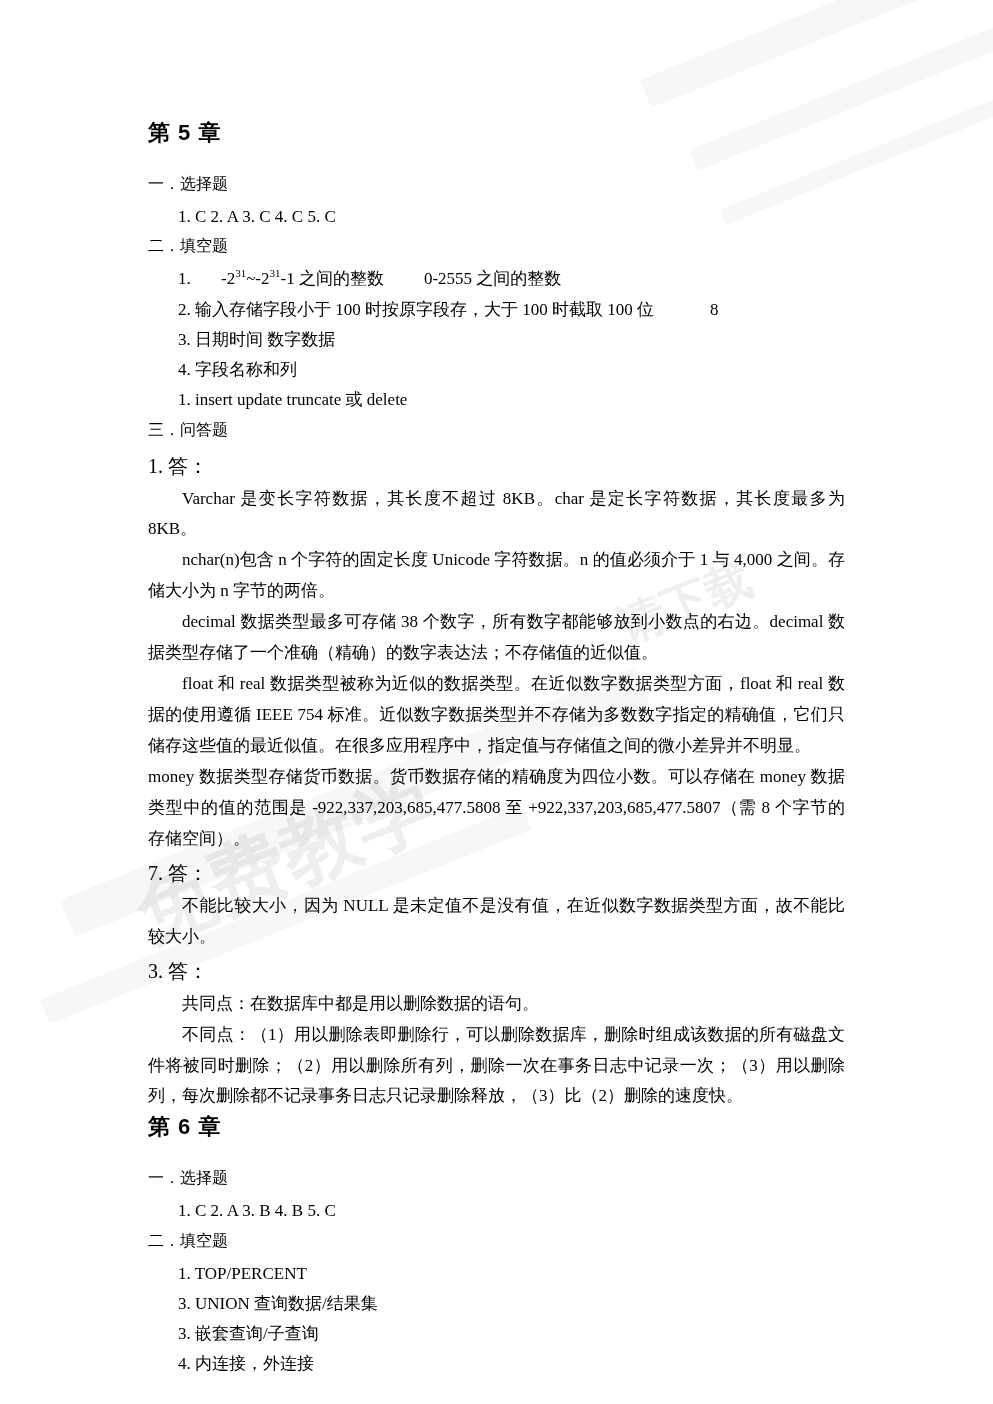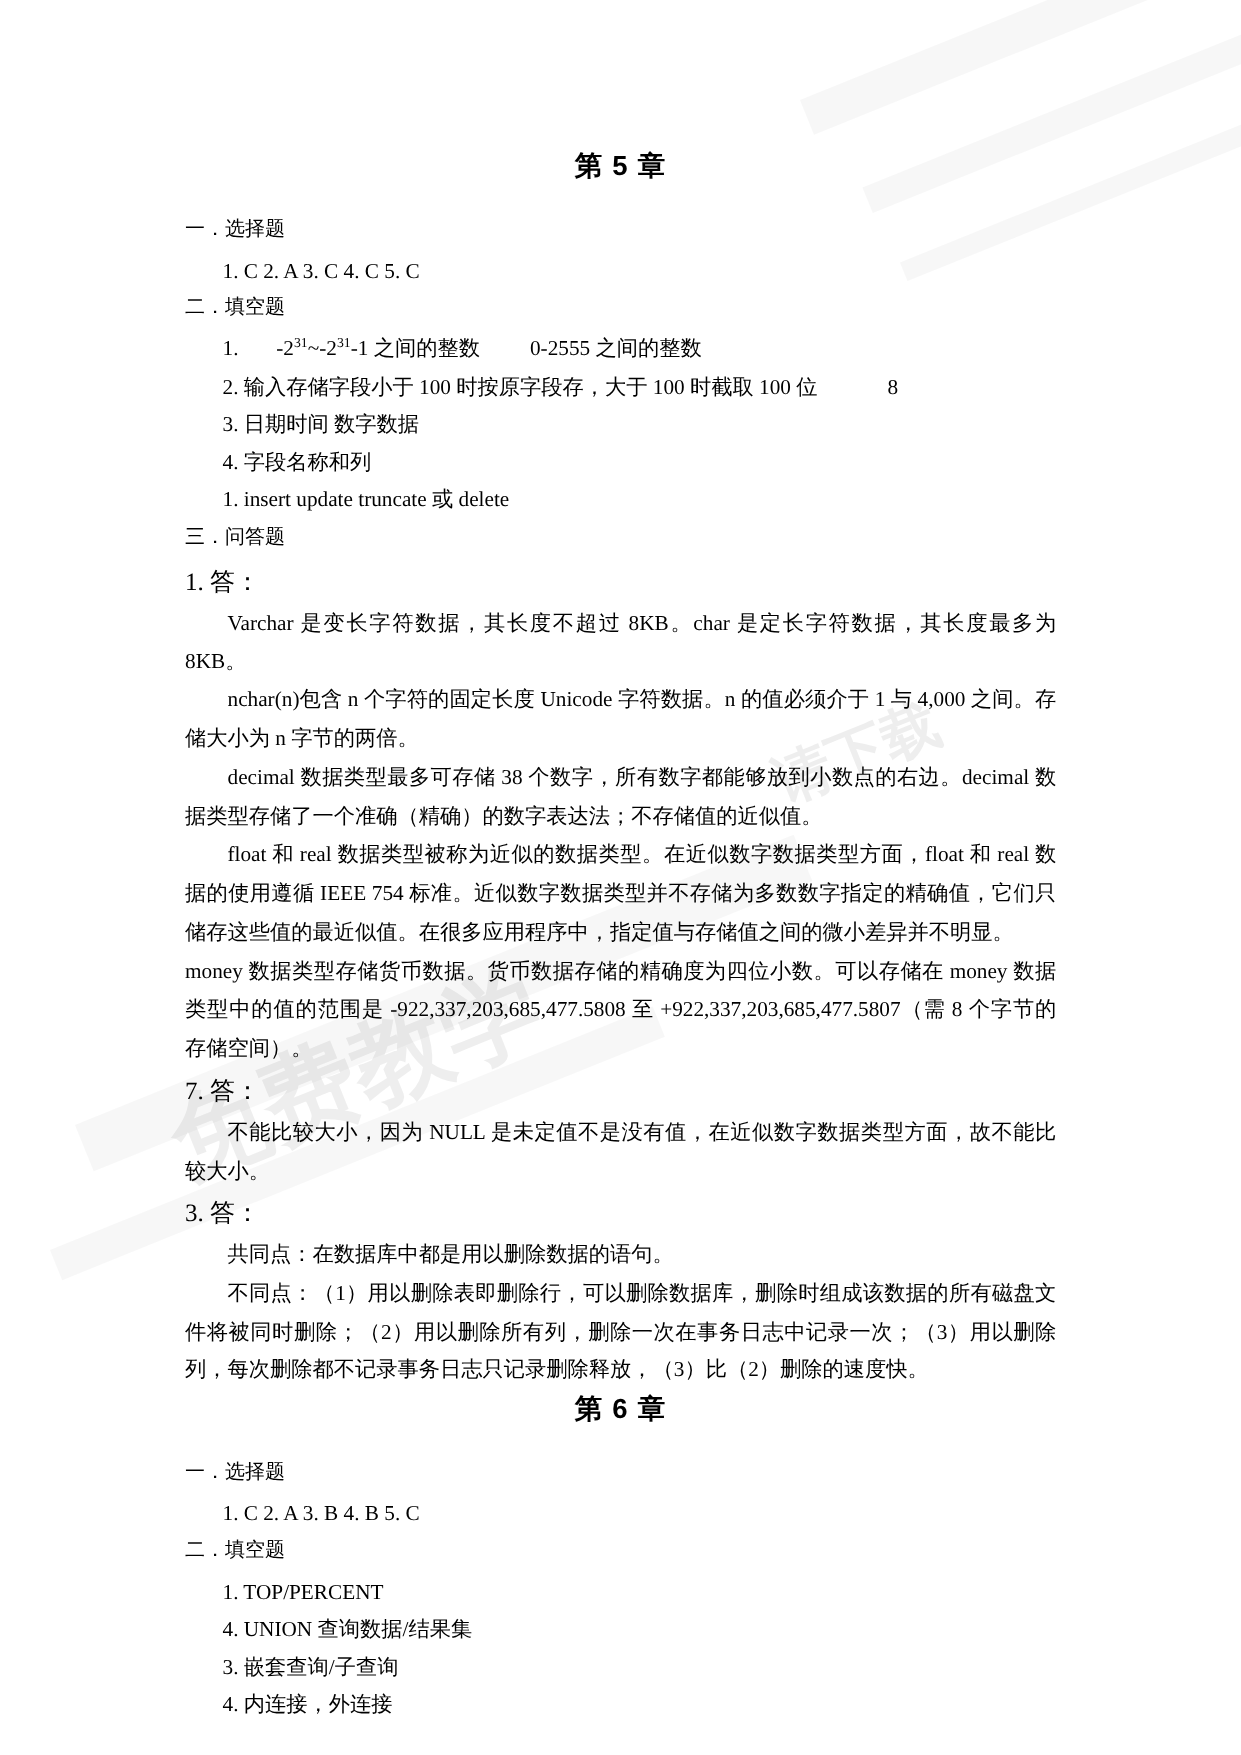--- a/index.html
+++ b/index.html
@@ -56,21 +56,20 @@
     z-index: 2;
     padding: 118px 148px 0 148px;
     box-sizing: border-box;
   }
   h1.chapter {
     font-family: "Liberation Sans", sans-serif;
     font-size: 22px;
     font-weight: bold;
     margin: 0 0 22px 0;
     letter-spacing: 1px;
-    text-align: center;
   }
   .chapter2 {
     margin-top: 118px;
   }
   .sec {
     font-size: 16px;
     margin: 0 0 4px 0;
     line-height: 1.75;
   }
   .indent-line {
@@ -156,18 +155,18 @@
     <p class="para">共同点：在数据库中都是用以删除数据的语句。</p>
     <p class="para">不同点：（1）用以删除表即删除行，可以删除数据库，删除时组成该数据的所有磁盘文件将被同时删除；（2）用以删除所有列，删除一次在事务日志中记录一次；（3）用以删除列，每次删除都不记录事务日志只记录删除释放，（3）比（2）删除的速度快。</p>
 
     <h1 class="chapter chapter2">第 6 章</h1>
 
     <p class="sec">一．选择题</p>
     <p class="indent-line">1. C     2. A   3. B   4. B   5. C</p>
 
     <p class="sec">二．填空题</p>
     <p class="indent-line">1. TOP/PERCENT</p>
-    <p class="indent-line">4. UNION    查询数据/结果集</p>
+    <p class="indent-line">3. UNION    查询数据/结果集</p>
     <p class="indent-line">3. 嵌套查询/子查询</p>
     <p class="indent-line">4. 内连接，外连接</p>
 
   </div>
 </div>
 
 </body></html>

